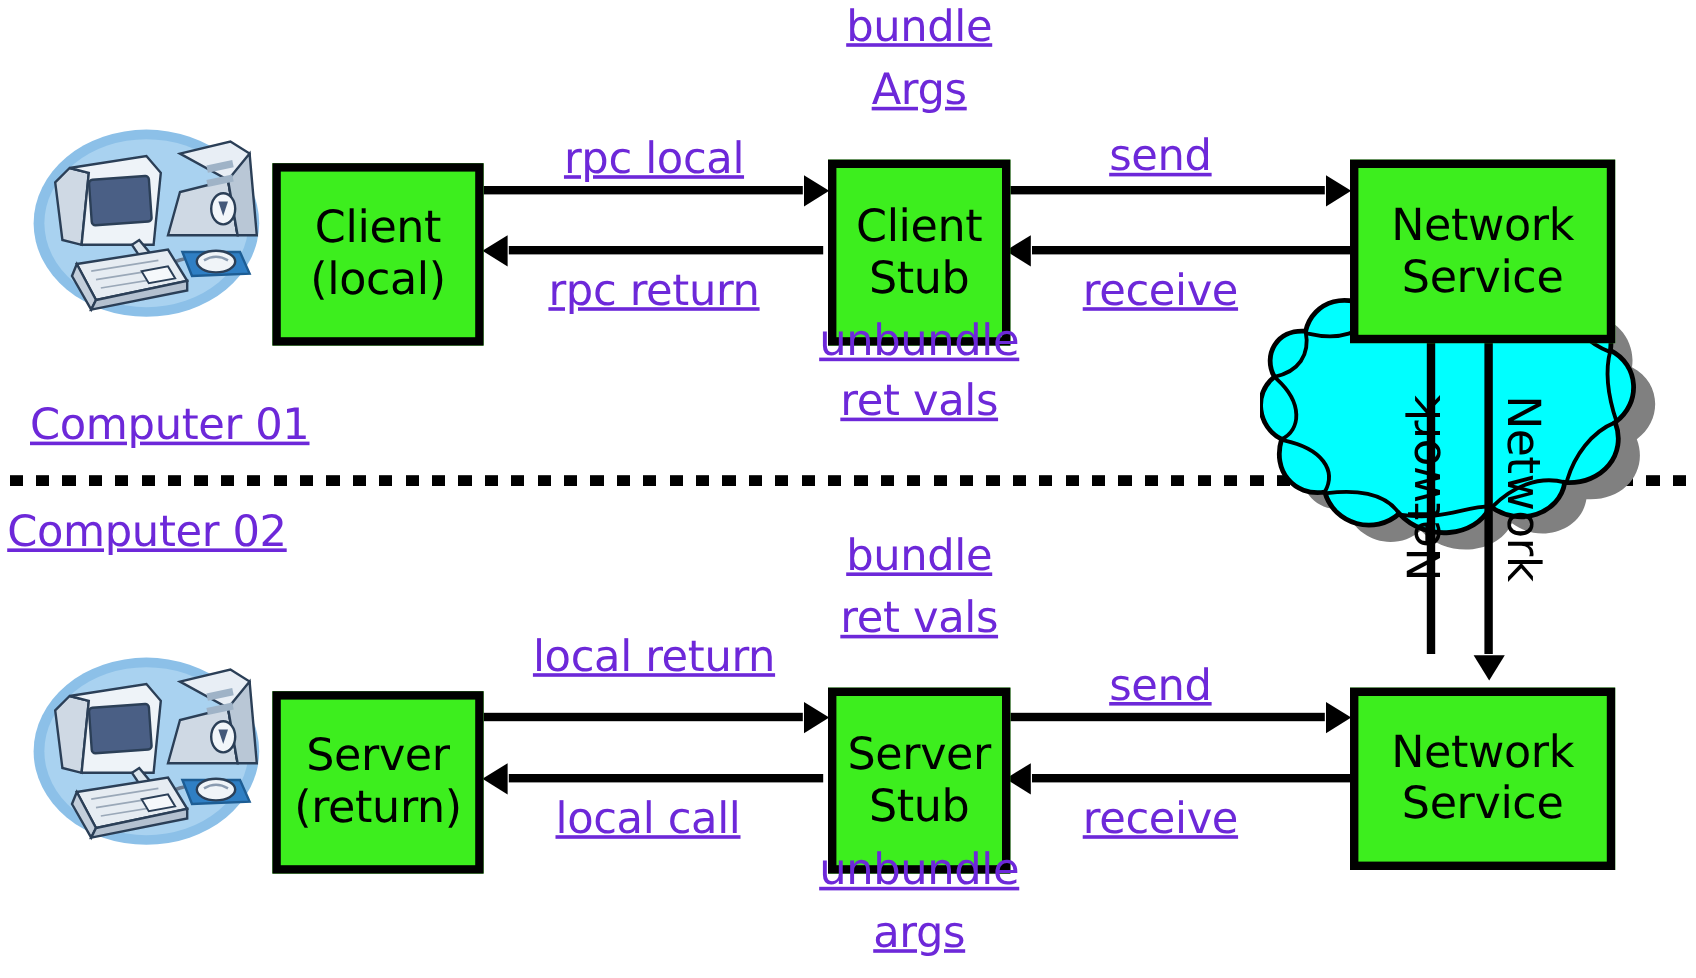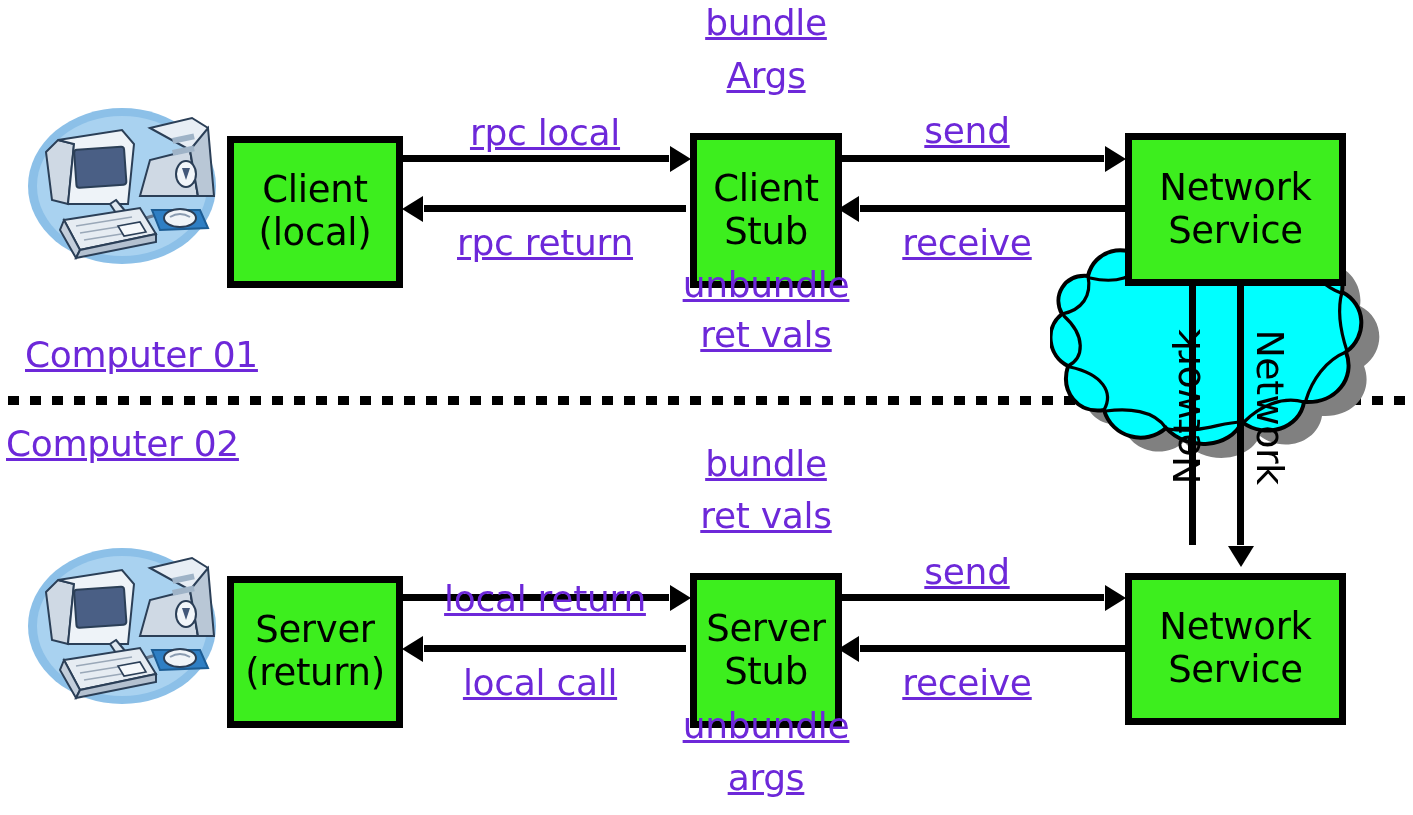--- a/index.html
+++ b/index.html
@@ -302,21 +302,21 @@
       <path d="M96 126 L118 122 L124 132 L102 136 Z" fill="#f5f8fb" stroke="#2b3f57" stroke-width="1.6"></path>
     </svg>
   </div>
 
   <div class="gbox" style="left:227px; top:548px; width:176px; height:152px;">
     <div class="line">Server</div>
     <div class="line">(return)</div>
   </div>
 
   <div class="harrow right" style="left:403px; top:594px; width:266px;"></div>
-  <div class="lbl center" style="left:545px; top:578px;text-align:center;">local return</div>
+  <div class="lbl center" style="left:545px; top:527px;text-align:center;">local return</div>
 
   <div class="harrow left" style="left:424px; top:645px; width:262px;"></div>
   <div class="lbl center" style="left:540px; top:662px;text-align:center;">local call</div>
 
   <div class="lbl center" style="left:766px; top:443px;">bundle</div>
   <div class="lbl center" style="left:766px; top:495px;">ret vals</div>
   <div class="lbl center" style="left:766px; top:705px;">unbundle</div>
   <div class="lbl center" style="left:766px; top:757px;">args</div>
 
   <div class="gbox" style="left:690px; top:545px; width:152px; height:155px;">

